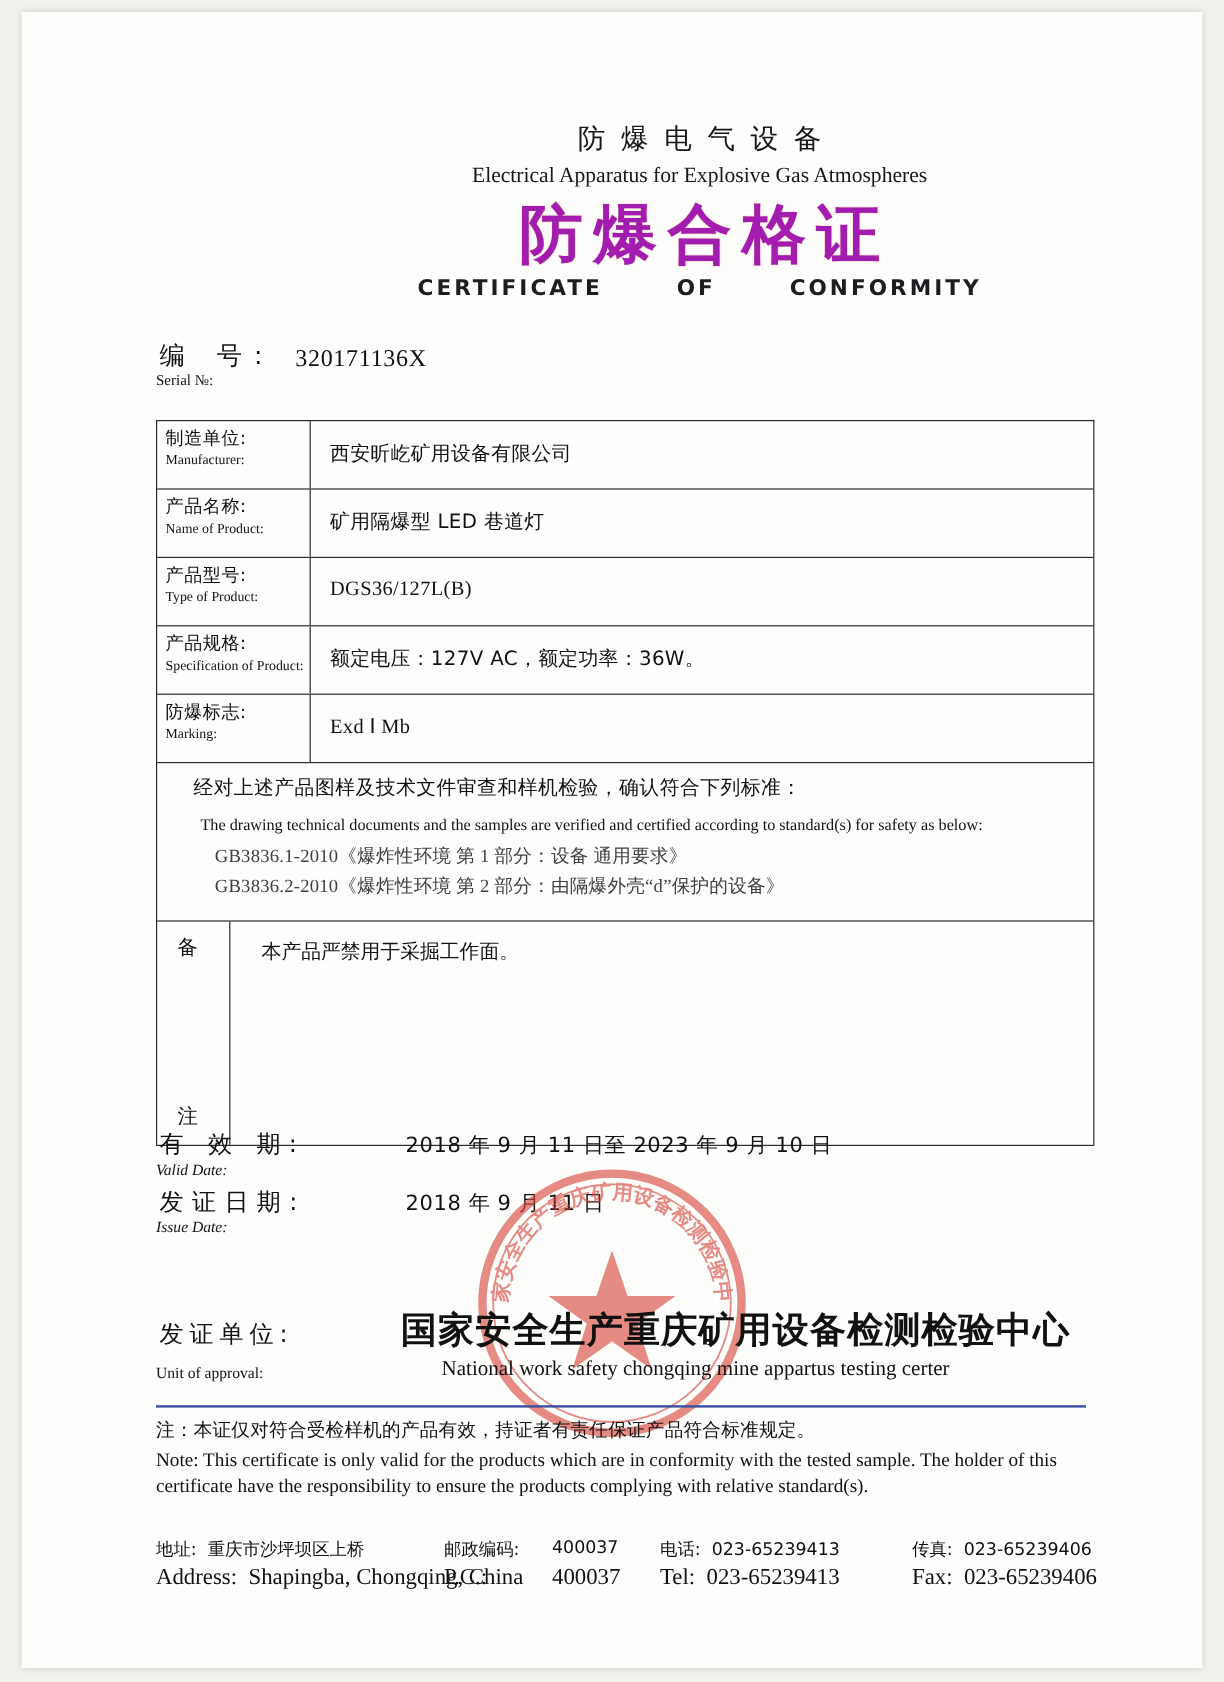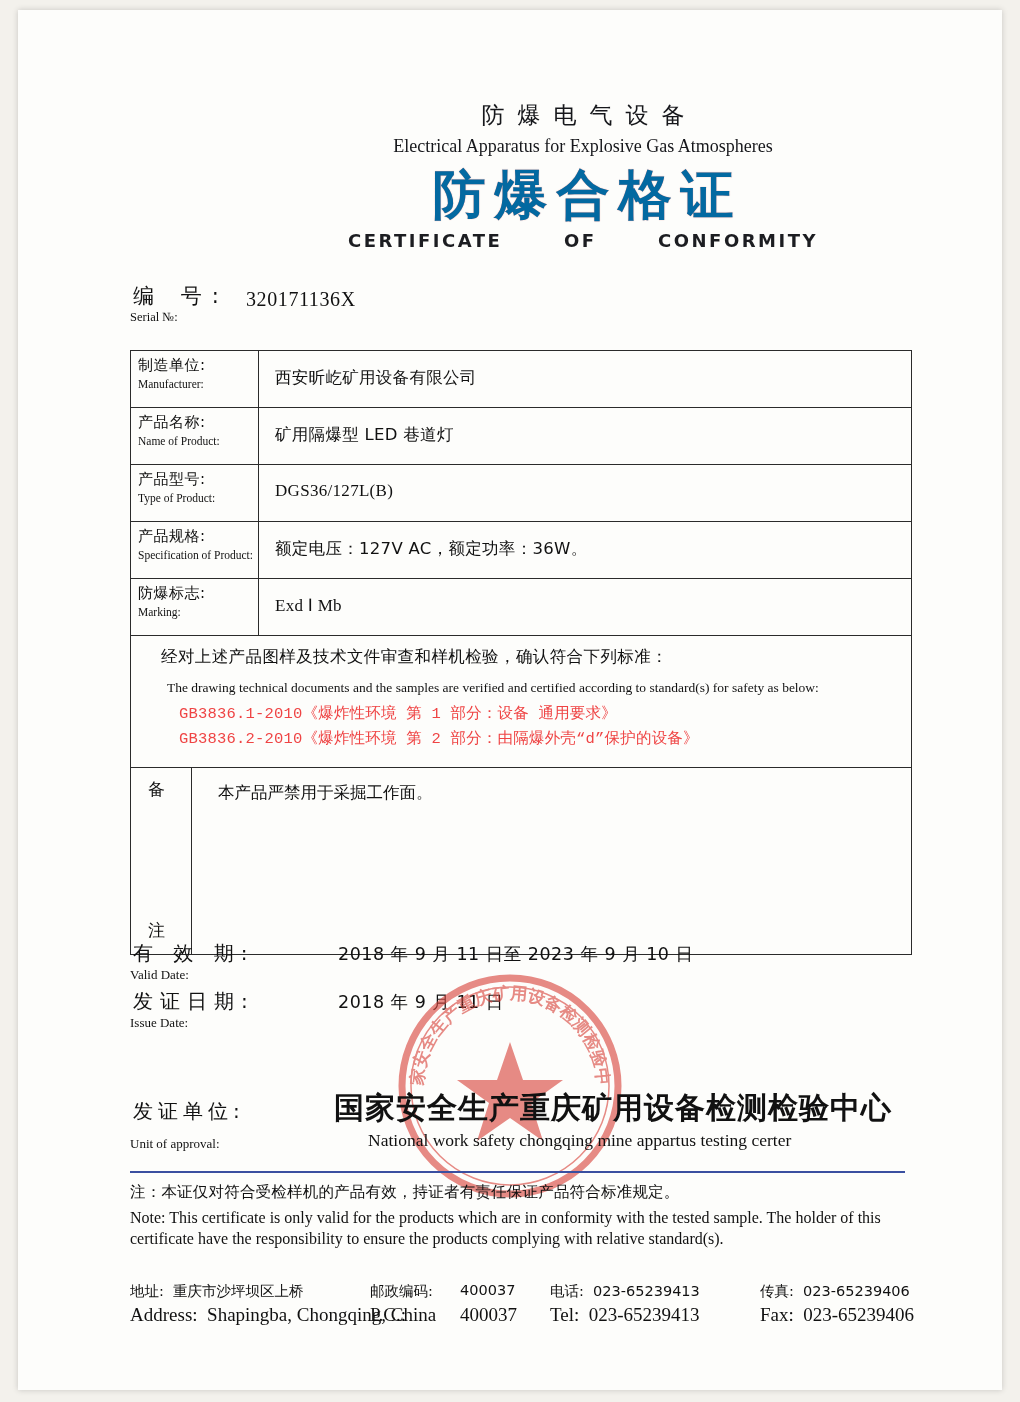--- a/index.html
+++ b/index.html
@@ -68,21 +68,21 @@
   .big-title {
     position: absolute;
     left: 320px;
     top: 80px;
     width: 490px;
     text-align: center;
     font-family: "DejaVu Sans", sans-serif;
     font-weight: bold;
     font-size: 53px;
     letter-spacing: 9px;
-    color: #0369a1;
+    color: #a21caf;
     text-indent: 9px;
     text-shadow: 0 0 1px rgba(214,50,44,.6);
   }
   .title-en {
     position: absolute;
     left: 310px;
     top: 150px;
     width: 510px;
     text-align: center;
     font-family: "DejaVu Sans", sans-serif;
@@ -185,23 +185,23 @@
   }
   .std-en {
     font-family: "Liberation Serif", serif;
     font-size: 13.5px;
     color: #111;
     margin-bottom: 7px;
     padding-left: 6px;
     margin-top: 12px;
   }
   .std-item {
-    font-family: Liberation Mono, monospace;
+    font-family: Liberation Serif, serif;
     font-size: 15.5px;
-    color: #ef4444;
+    color: #404040;
     margin: 4px 0 4px 18px;
     letter-spacing: .2px;
   }
   
   .remark-row {
     display: flex;
     border-bottom: 1.4px solid #2b2b2b;
     height: 186px;
   }
   .remark-label {
@@ -235,21 +235,21 @@
   }
   .date-line { position: relative; height: 48px; }
   .d-cn {
     position: absolute; left: 15px; top: 0;
     font-family: "DejaVu Sans", sans-serif;
     font-size: 20px; letter-spacing: 7px; color: #111;
   }
   .d-en {
     position: absolute; left: 12px; top: 27px;
     font-family: "Liberation Serif", serif;
-    font-size: 13px; color: #111;
+    font-size: 13px; color: #111; font-style: italic;
   }
   .d-val {
     position: absolute; left: 220px; top: 2px;
     font-family: "DejaVu Sans", sans-serif;
     font-size: 17.5px; color: #111; letter-spacing: .5px;
   }
   
   .stamp {
     position: absolute;
     left: 378px;

